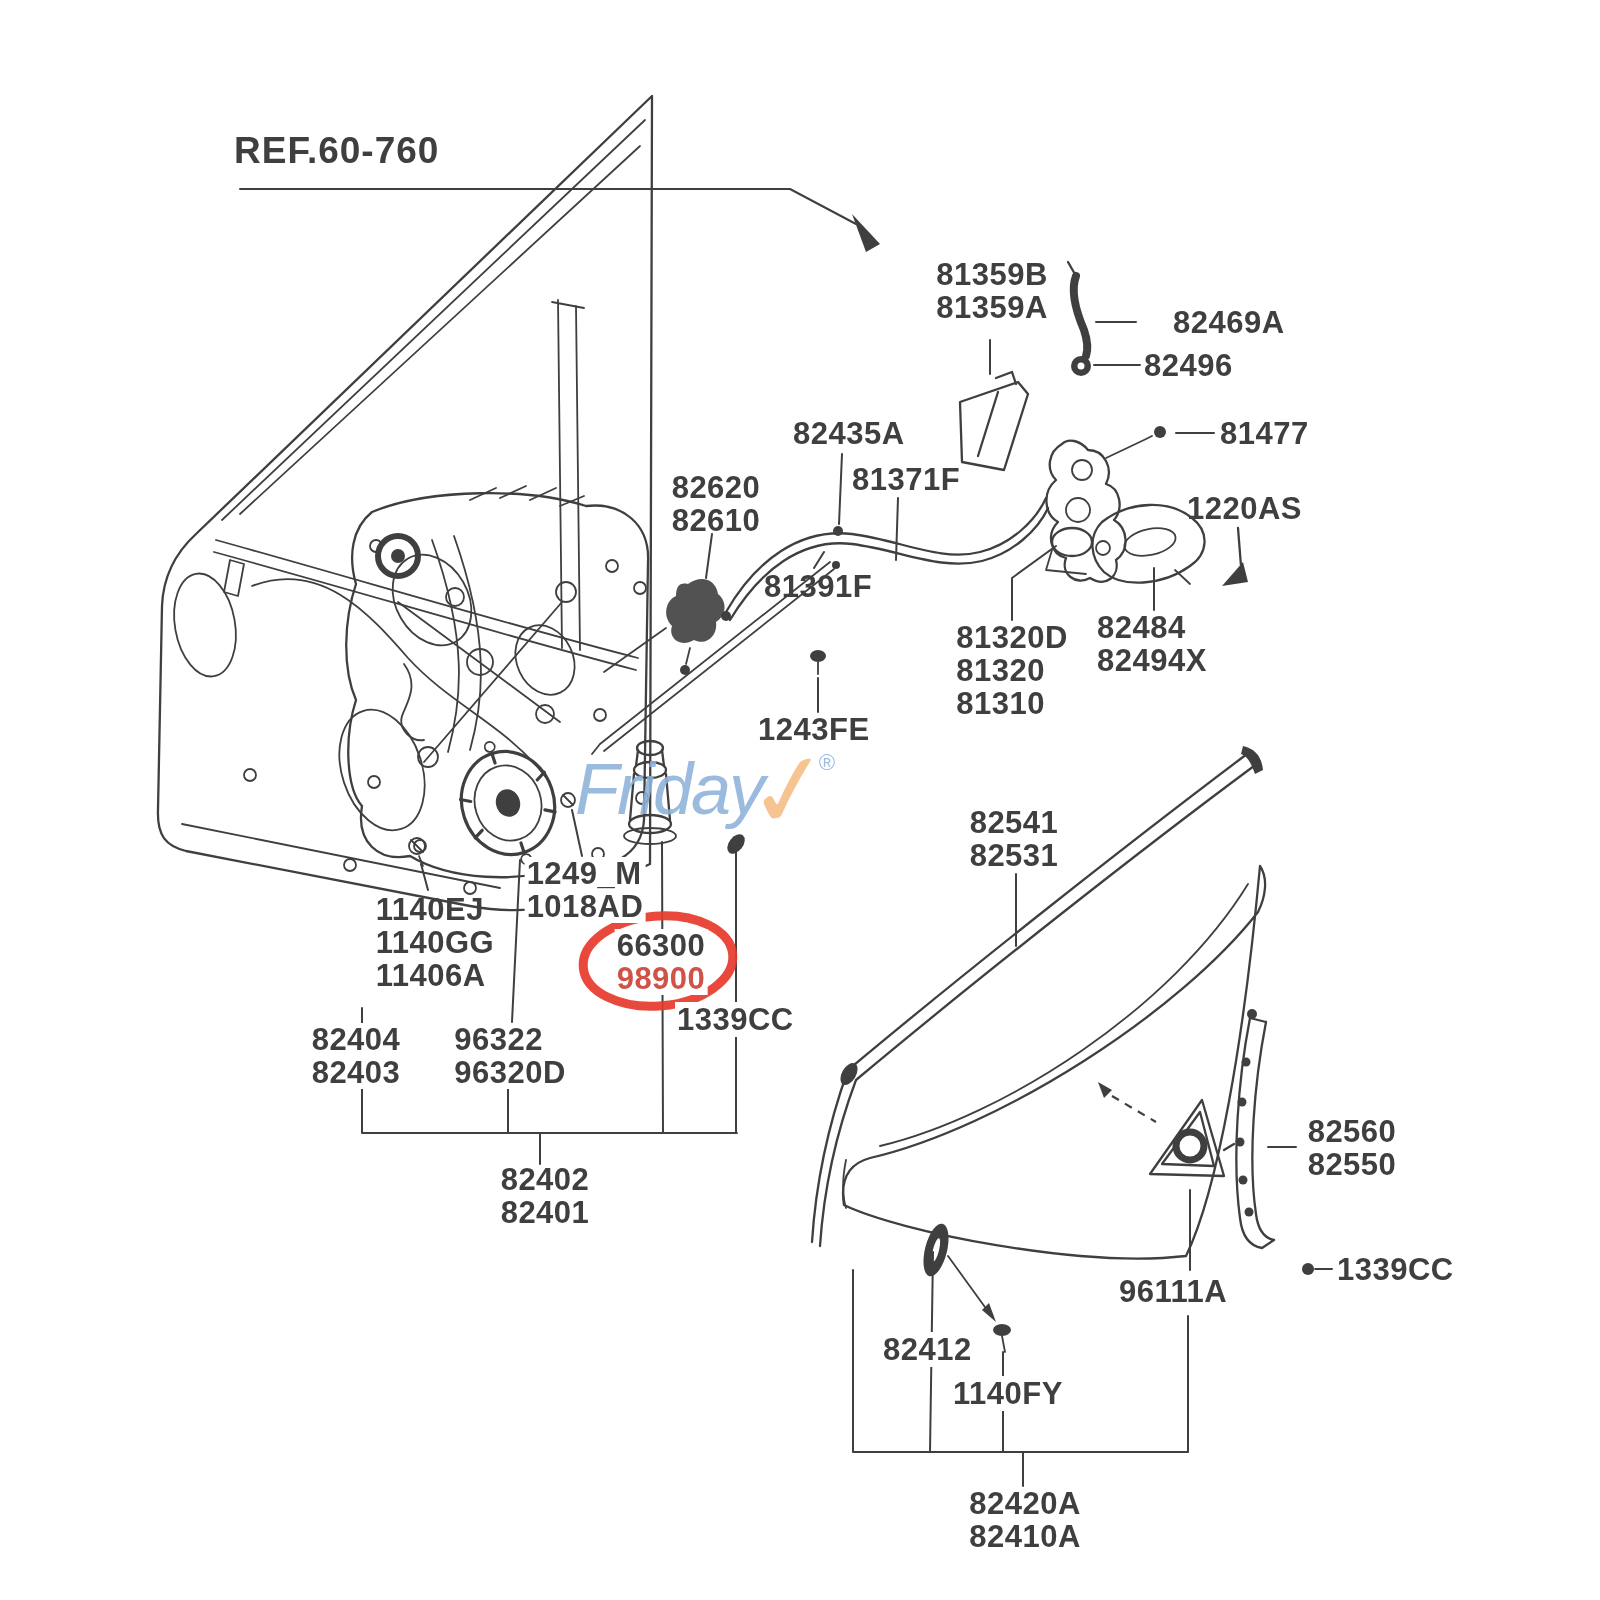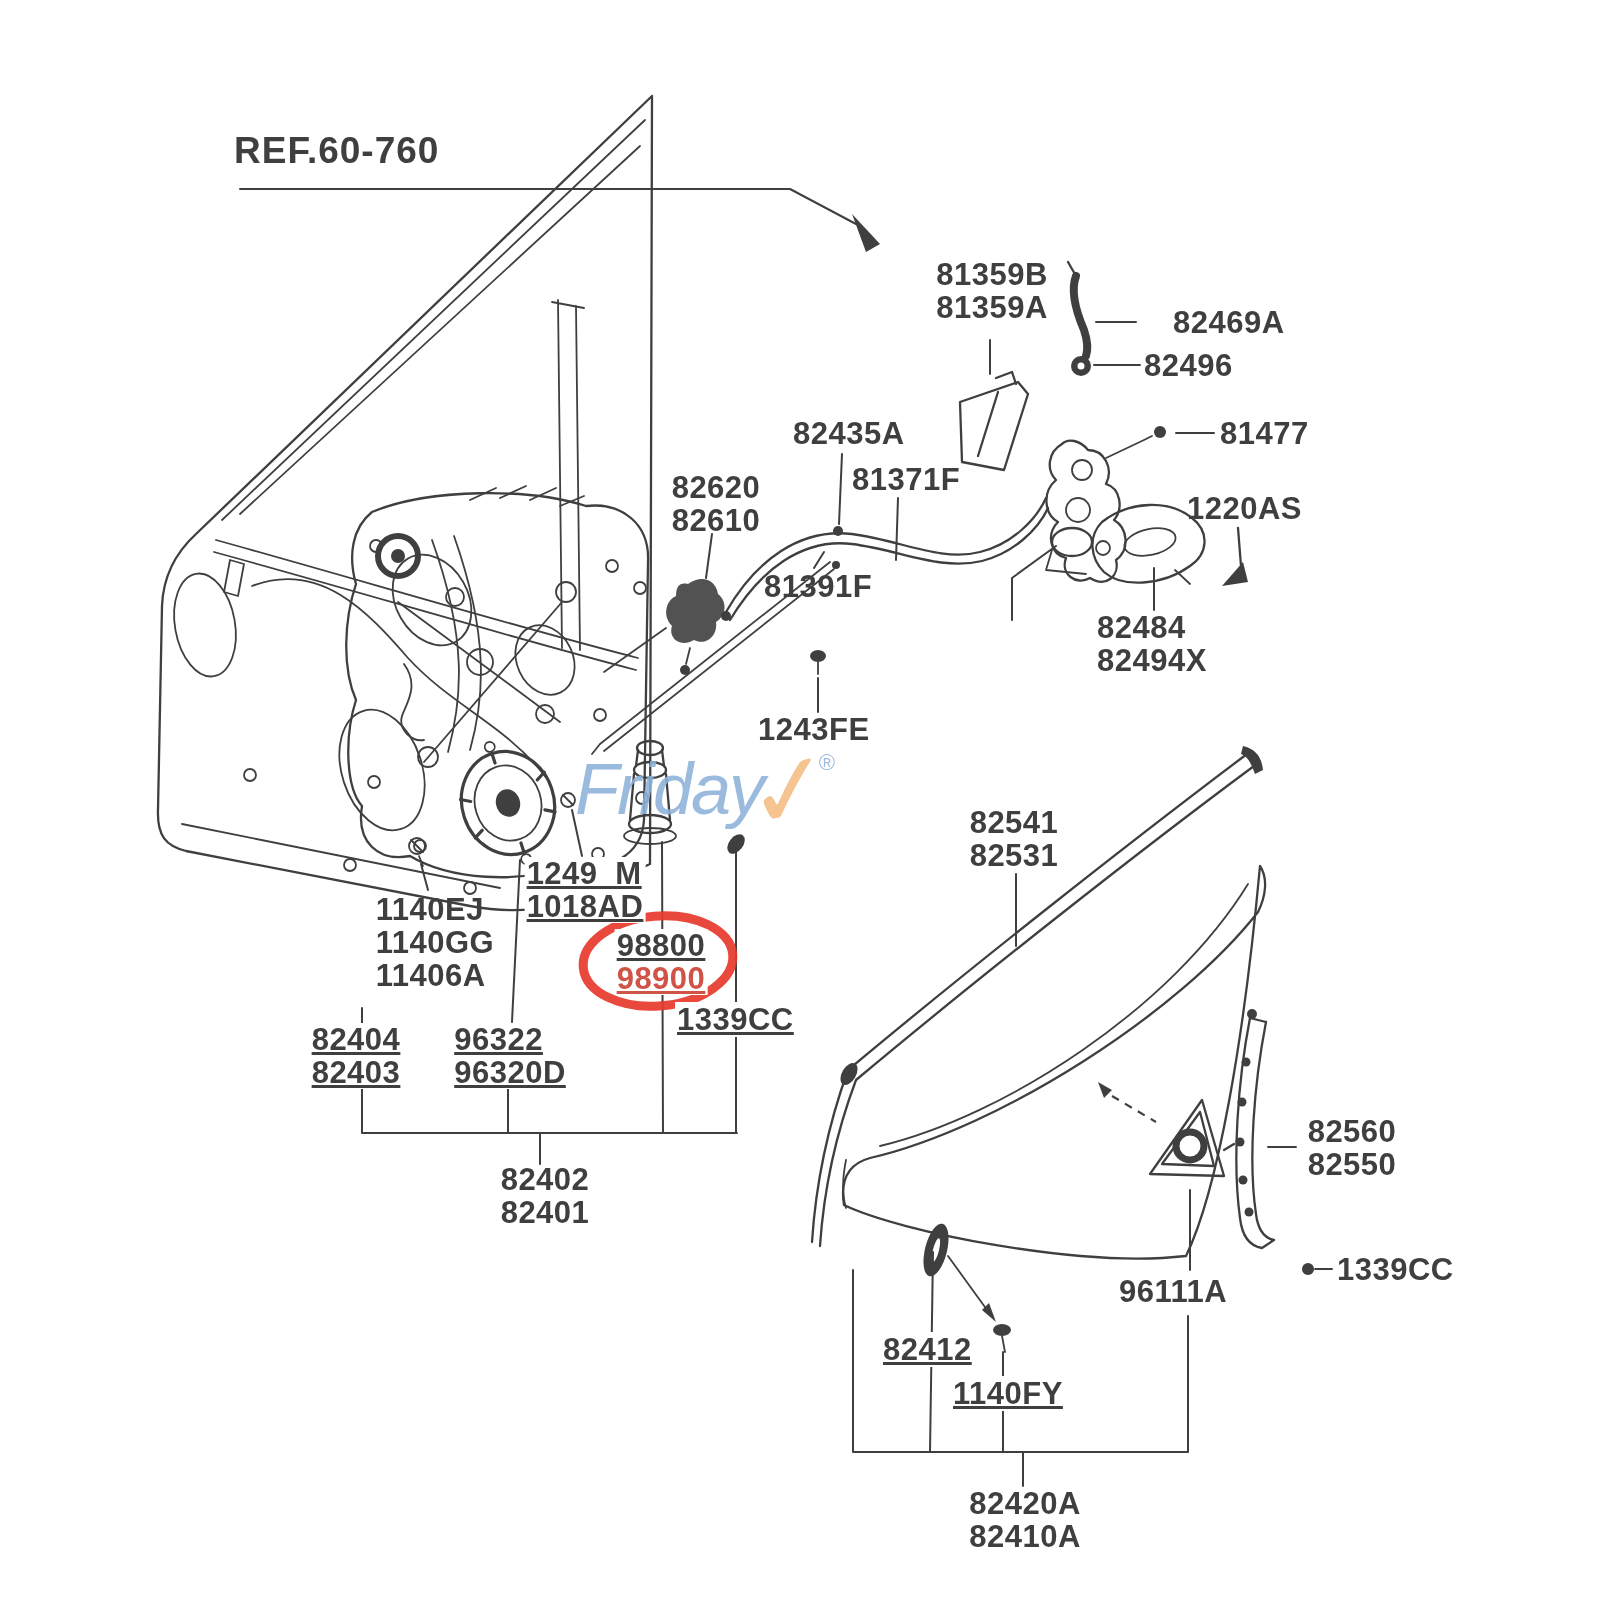--- a/index.html
+++ b/index.html
@@ -13,21 +13,21 @@
   #art{position:absolute;left:0;top:0;width:1600px;height:1600px;}
   .ln{stroke:var(--ink);fill:none;stroke-width:2.3;stroke-linecap:round;stroke-linejoin:round;}
   .thin{stroke-width:1.8;}
   .thick{stroke-width:3.2;}
   .dk{fill:var(--ink);stroke:none;}
   .dash{stroke:var(--ink);fill:none;stroke-width:2.2;stroke-dasharray:8 7;}
   .lbl{position:absolute;font-weight:bold;font-size:31px;line-height:33px;color:var(--ink);
        white-space:nowrap;letter-spacing:.5px;}
   .stack{transform:translateX(-50%);}
   .stack span{display:block;}
-  .mask span{background:var(--bg);padding:0 2px;text-decoration:underline;}
+  .mask span{background:var(--bg);padding:0 2px;}
   .ref{font-size:37px;letter-spacing:1px;}
   .hl-bottom{color:var(--red_text);}
   .wm{position:absolute;left:575px;top:748px;display:flex;align-items:flex-start;
       font-style:italic;font-weight:normal;font-size:72px;letter-spacing:-2px;
       color:var(--wm_blue);opacity:.88;}
   .wm-check{color:var(--wm_orange);font-size:102px;line-height:66px;margin:10px -14px 0 -16px;
             transform:rotate(-8deg);font-style:normal;}
   .wm-reg{font-size:22px;margin-top:2px;margin-left:2px;}
 </style>
 </head>
@@ -257,20 +257,25 @@
 </div>
 
 <div class="lbl" style="left:1187px;top:492px">
   <span>1220AS</span>
 </div>
 
 <div class="lbl" style="left:764px;top:570px">
   <span>81391F</span>
 </div>
 
+<div class="lbl stack" style="left:1012px;top:621px">
+  <span>81320D</span>
+  <span>81320</span>
+  <span>81310</span>
+</div>
 
 <div class="lbl stack" style="left:1152px;top:611px">
   <span>82484</span>
   <span>82494X</span>
 </div>
 
 <div class="lbl" style="left:758px;top:713px">
   <span>1243FE</span>
 </div>
 
@@ -278,21 +283,21 @@
   <span>82541</span>
   <span>82531</span>
 </div>
 
 <div class="lbl stack mask" style="left:585px;top:857px">
   <span>1249_M</span>
   <span>1018AD</span>
 </div>
 
 <div class="lbl stack mask" style="left:661px;top:929px">
-  <span class="hl-top">98800</span>
+  <span class="hl-top">66300</span>
   <span class="hl-bottom">98900</span>
 </div>
 
 <div class="lbl mask" style="left:675px;top:1003px">
   <span>1339CC</span>
 </div>
 
 <div class="lbl stack" style="left:435px;top:893px">
   <span>1140EJ</span>
   <span>1140GG</span>

